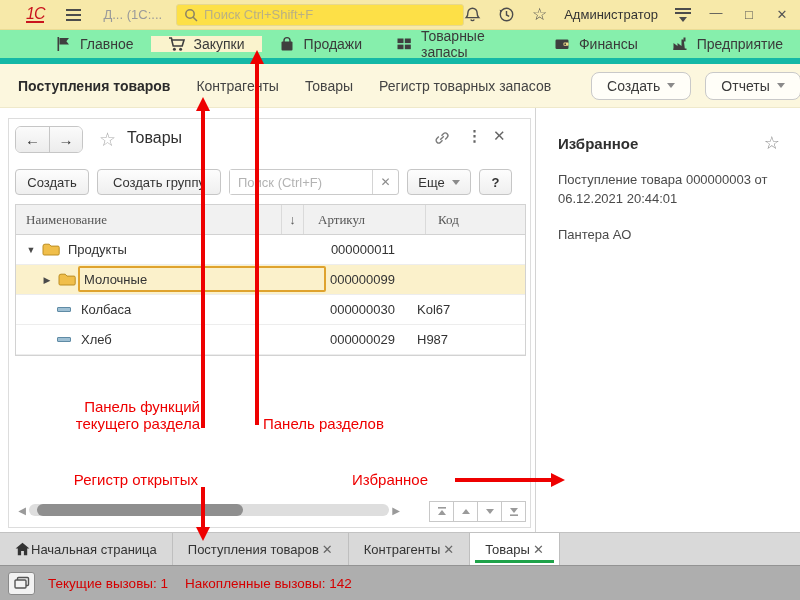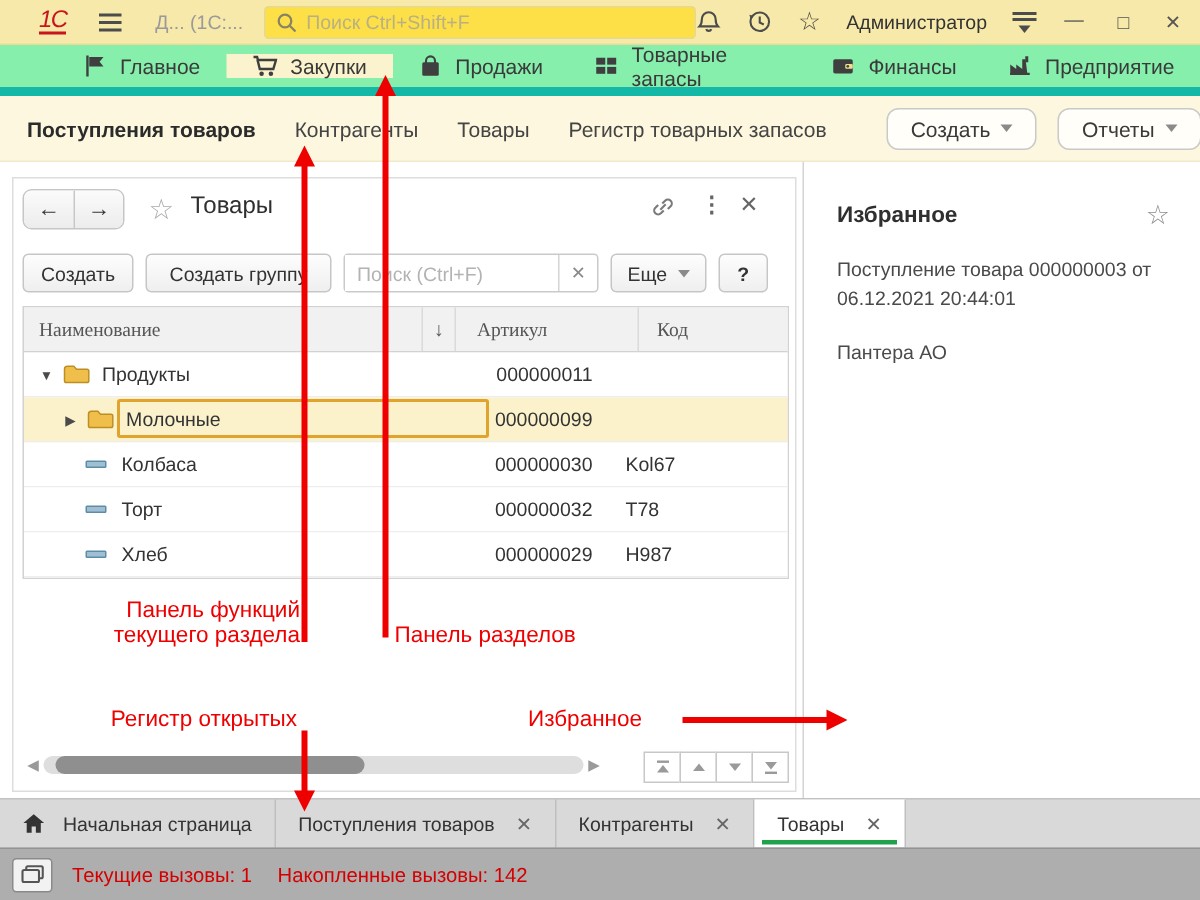--- a/index.html
+++ b/index.html
@@ -93,21 +93,21 @@
   .vnav .vbtn + .vbtn { margin-left:-1px; }
 
   .fav-panel { position:absolute; left:535px; top:0; width:265px; height:424px; background:#fff; border-left:1px solid #d3d3d3; padding:24px 20px 0 22px; }
   .fav-head { display:flex; align-items:center; }
   .fav-title { font-size:15px; font-weight:bold; color:#2f2f2f; }
   .fav-star { margin-left:auto; font-size:18px; color:#8f8f8f; cursor:pointer; }
   .fav-item { margin-top:17px; font-size:13px; color:#4a4a4a; line-height:1.45; cursor:pointer; }
 
   
   .tabbar { position:absolute; left:0; top:532px; width:800px; height:33px; background:#d9d9d9; border-top:1px solid #c2c2c2; display:flex; align-items:stretch; }
-  .tab { position:relative; display:flex; align-items:center; gap:12px; padding:0 15px; border-right:1px solid #bfbfbf; font-size:13px; color:#333; cursor:pointer; white-space:nowrap; }
+  .tab { position:relative; display:flex; align-items:center; gap:1px; padding:0 15px; border-right:1px solid #bfbfbf; font-size:13px; color:#333; cursor:pointer; white-space:nowrap; }
   .tab .tclose { color:#666; font-size:13px; margin-left:2px; }
   .tab.active { background:#fff; }
   .tab.active::after { content:""; position:absolute; left:5px; right:5px; bottom:2px; height:3px; background:#1fa34a; }
 
   
   .statusbar { position:absolute; left:0; top:565px; width:800px; height:35px; background:#aeaeae; border-top:1px solid #939393; display:flex; align-items:center; padding:0 8px; gap:13px; }
   .sb-btn { width:27px; height:23px; background:#f2f2f2; border:1px solid #8a8a8a; border-radius:3px; display:flex; align-items:center; justify-content:center; cursor:pointer; }
   .sb-text { color:#d40000; font-size:13.5px; }
   .sb-text + .sb-text { margin-left:4px; }
 
@@ -298,28 +298,20 @@
 
         <div class="trow">
           <span class="cell-name">
             <span class="item-ic"></span>
             <span>Колбаса</span>
           </span>
           <span class="cell-code">000000030</span>
           <span class="cell-art">Kol67</span>
         </div>
 
-        <div class="trow">
-          <span class="cell-name">
-            <span class="item-ic"></span>
-            <span>Торт</span>
-          </span>
-          <span class="cell-code">000000032</span>
-          <span class="cell-art">T78</span>
-        </div>
 
         <div class="trow">
           <span class="cell-name">
             <span class="item-ic"></span>
             <span>Хлеб</span>
           </span>
           <span class="cell-code">000000029</span>
           <span class="cell-art">H987</span>
         </div>
       </div>

